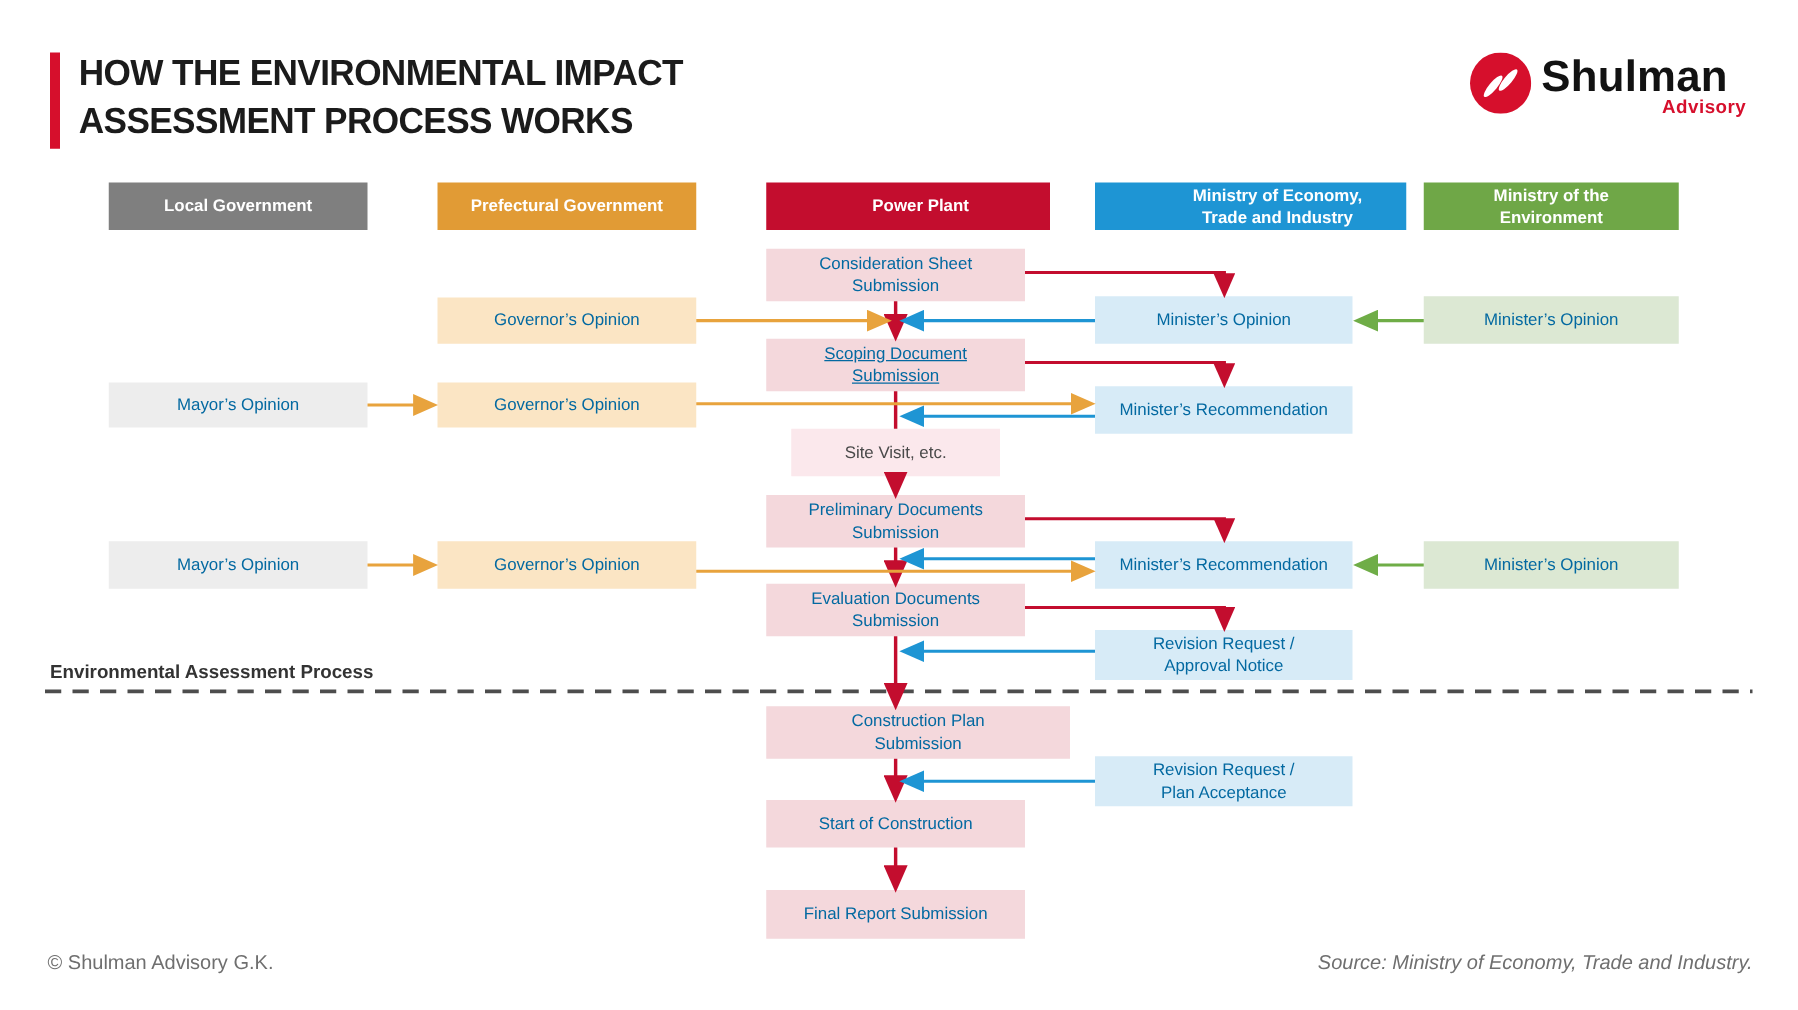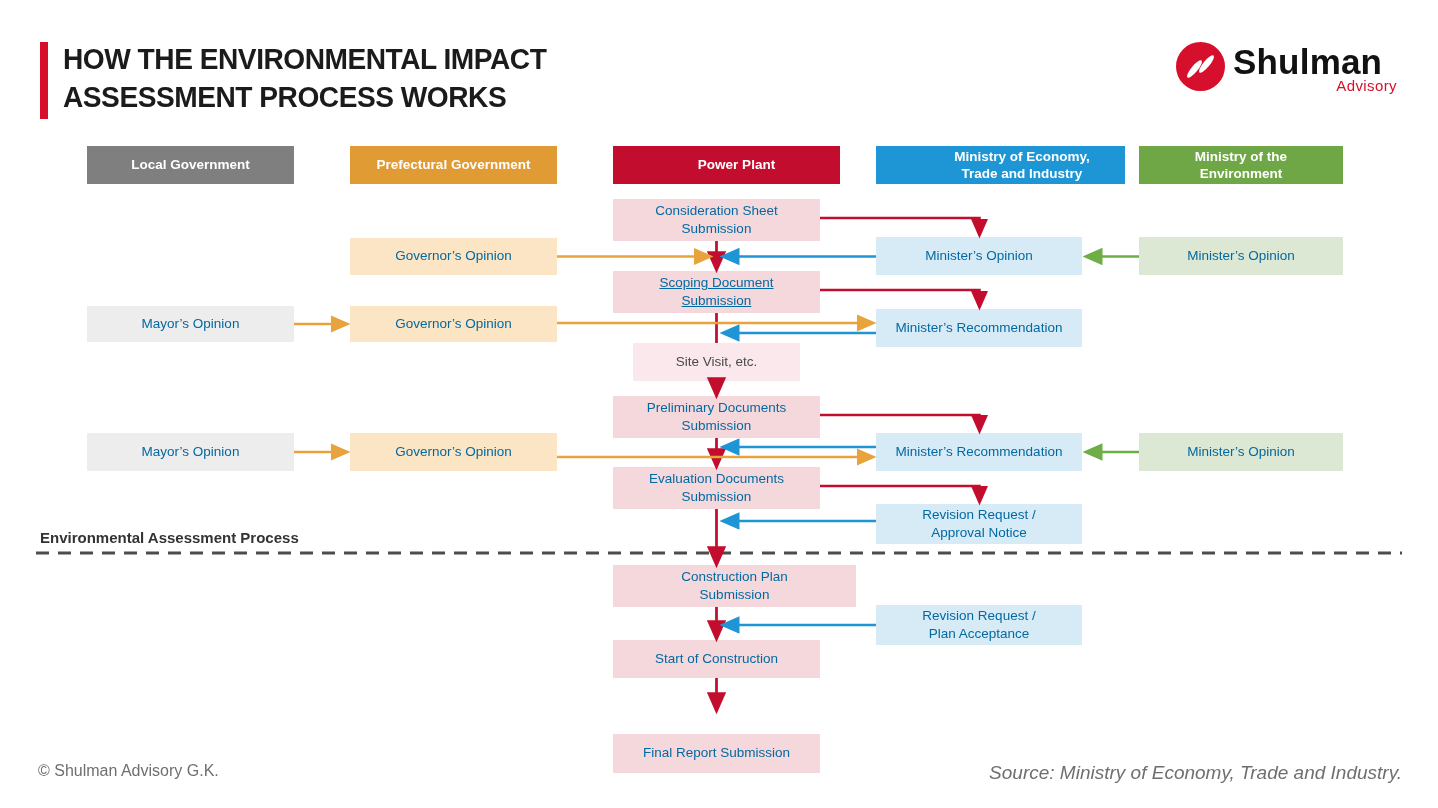--- a/index.html
+++ b/index.html
@@ -10,21 +10,21 @@
   
   .title-bar{position:absolute;left:40px;top:42px;width:8px;height:77px;background:var(--brand-red);}
   .page-title{
     position:absolute;left:63px;top:40px;font-size:29px;font-weight:bold;color:#1b1b1b;
     line-height:38px;letter-spacing:-0.5px;white-space:pre-line;
     transform:scaleX(0.97);transform-origin:left top;
   }
   
   .logo-mark{position:absolute;left:1176px;top:42px;width:49px;height:49px;}
   .logo-brand{position:absolute;left:1233px;top:42px;width:166px;font-size:35px;font-weight:bold;color:#121212;letter-spacing:0.2px;}
-  .logo-tag{position:absolute;left:1233px;top:77px;width:164px;text-align:right;font-size:15px;font-weight:normal;color:var(--brand-red);letter-spacing:0.4px;}
+  .logo-tag{position:absolute;left:1233px;top:77px;width:164px;text-align:right;font-size:15px;font-weight:bold;color:var(--brand-red);letter-spacing:0.4px;}
   
   .hdr{
     position:absolute;height:38px;display:flex;align-items:center;justify-content:center;
     color:#ffffff;font-weight:bold;font-size:13.5px;text-align:center;line-height:1.28;white-space:pre-line;
   }
   .hdr-gray{background:var(--header-gray);}
   .hdr-orange{background:var(--header-orange);}
   .hdr-red{background:var(--header-red);padding-left:20px;}
   .hdr-blue{background:var(--header-blue);padding-left:43px;}
   .hdr-green{background:var(--header-green);}
@@ -36,21 +36,21 @@
   .bx-pink{background:var(--box-pink);}
   .bx-pink-light{background:var(--box-pink-light);color:#4a4a4a;}
   .bx-blue{background:var(--box-blue);}
   .bx-green{background:var(--box-green);}
   .bx-tan{background:var(--box-tan);}
   .bx-gray{background:var(--box-gray);}
   
   .divider-label{position:absolute;left:40px;top:529px;font-size:15px;font-weight:bold;color:#333333;}
   
   .footer-copyright{position:absolute;left:38px;top:762px;font-size:16px;color:#6f6f6f;}
-  .footer-source{position:absolute;right:36px;top:762px;font-size:19px;font-style:italic;color:#6f6f6f;}
+  .footer-source{position:absolute;right:36px;top:762px;font-size:16px;font-style:italic;color:#6f6f6f;}
   
   .arrows{position:absolute;left:0;top:0;width:1438px;height:808px;pointer-events:none;}
 </style>
 </head>
 <body>
 
 <div class="canvas">
 
   <div class="title-bar"></div>
   <div class="page-title">HOW THE ENVIRONMENTAL IMPACT
@@ -79,21 +79,21 @@
   <div class="bx bx-pink" style="left:613px;top:271px;width:207px;height:42px;text-decoration:underline;">Scoping Document
 Submission</div>
   <div class="bx bx-pink-light" style="left:633px;top:343px;width:167px;height:38px;">Site Visit, etc.</div>
   <div class="bx bx-pink" style="left:613px;top:396px;width:207px;height:42px;">Preliminary Documents
 Submission</div>
   <div class="bx bx-pink" style="left:613px;top:467px;width:207px;height:42px;">Evaluation Documents
 Submission</div>
   <div class="bx bx-pink" style="left:613px;top:565px;width:243px;height:42px;">Construction Plan
 Submission</div>
   <div class="bx bx-pink" style="left:613px;top:640px;width:207px;height:38px;">Start of Construction</div>
-  <div class="bx bx-pink" style="left:613px;top:712px;width:207px;height:39px;margin-top:22px;">Final Report Submission</div>
+  <div class="bx bx-pink" style="left:613px;top:712px;width:207px;height:39px;">Final Report Submission</div>
 
   <div class="bx bx-blue" style="left:876px;top:237px;width:206px;height:38px;">Minister’s Opinion</div>
   <div class="bx bx-blue" style="left:876px;top:309px;width:206px;height:38px;">Minister’s Recommendation</div>
   <div class="bx bx-blue" style="left:876px;top:433px;width:206px;height:38px;">Minister’s Recommendation</div>
   <div class="bx bx-blue" style="left:876px;top:504px;width:206px;height:40px;">Revision Request /
 Approval Notice</div>
   <div class="bx bx-blue" style="left:876px;top:605px;width:206px;height:40px;">Revision Request /
 Plan Acceptance</div>
 
   <div class="bx bx-green" style="left:1139px;top:237px;width:204px;height:38px;">Minister’s Opinion</div>

